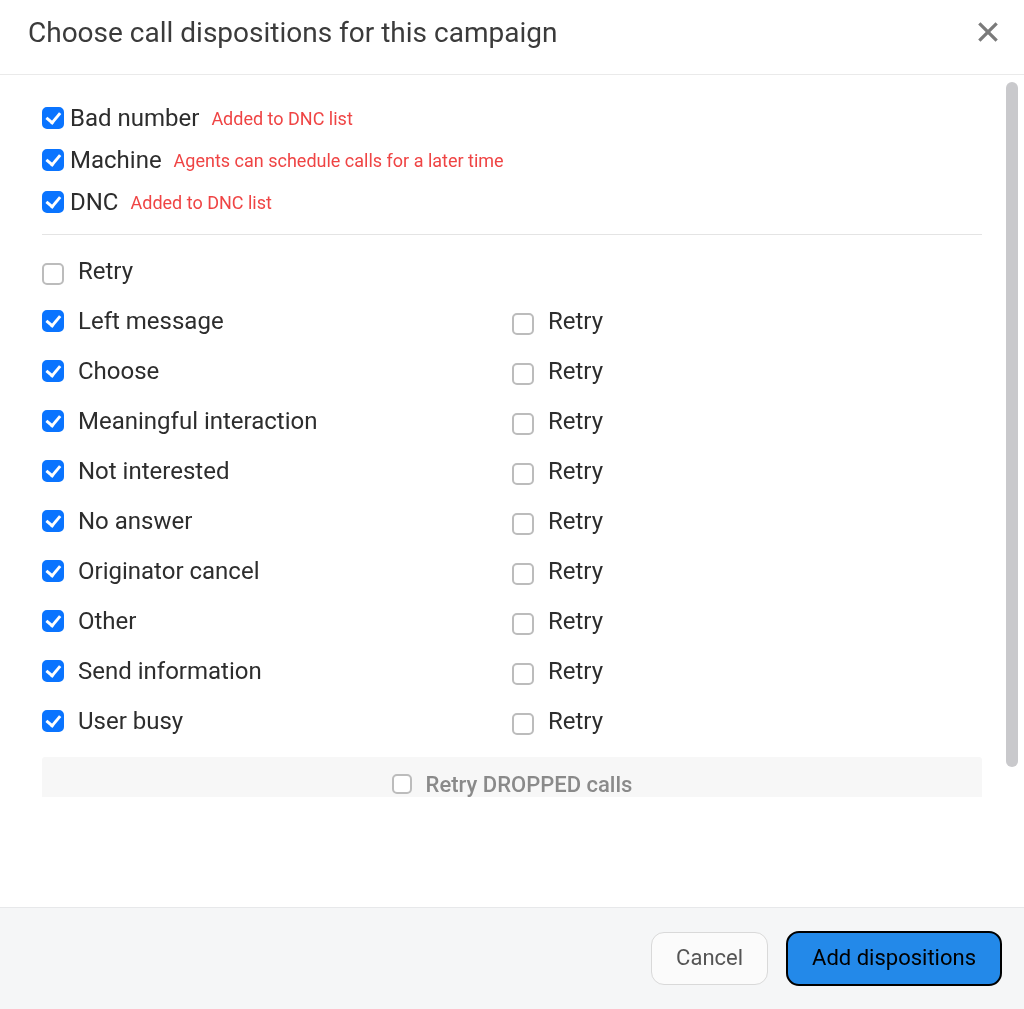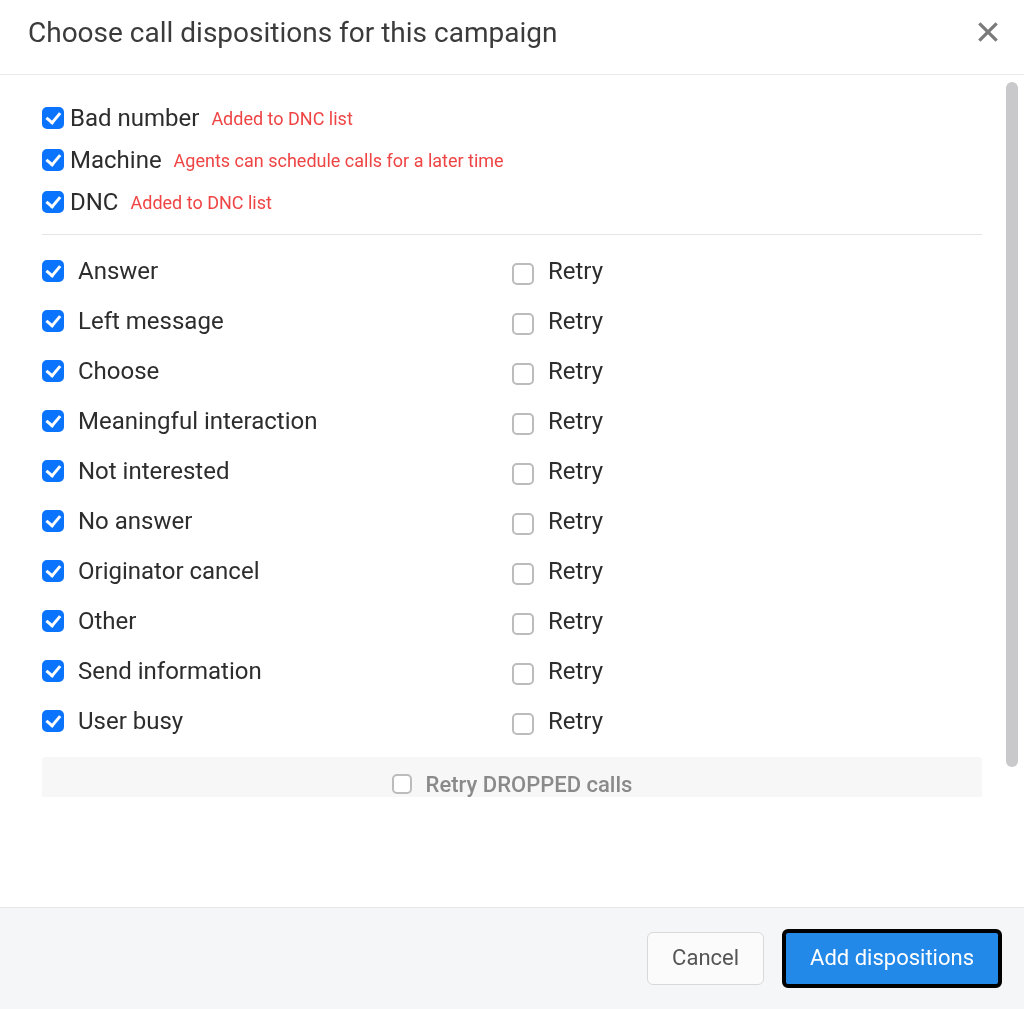--- a/index.html
+++ b/index.html
@@ -147,33 +147,33 @@
     height: 100%;
     display: flex;
     align-items: center;
     justify-content: flex-end;
     padding: 0 22px;
     gap: 18px;
   }
   .btn {
     font-size: 22px;
     padding: 12px 24px;
-    border-radius: 6px;
+    border-radius: 13px;
     cursor: pointer;
     line-height: 1.2;
   }
   .btn-secondary {
     background: #fbfbfb;
     color: #555;
     border: 1px solid #d9d9d9;
   }
   .btn-primary {
     background: #2389e9;
-    color: #ffffff;
-    border: 4px solid #000000;
+    color: #000000;
+    border: 2px solid #000000;
   }
 
   
   .scrollbar-track {
     position: absolute;
     right: 4px;
     top: 82px;
     bottom: 112px;
     width: 16px;
   }
@@ -216,24 +216,20 @@
           <span class="cb checked"></span>
           <span class="label">DNC</span>
           <span class="desc">Added to DNC list</span>
         </div>
       </div>
 
     <div class="divider"></div>
 
     <div id="disp-list">
         <div class="disp-row">
-          <div class="left">
-            <span class="cb checked"></span>
-            <span class="label">Answer</span>
-          </div>
           <div class="right">
             <span class="cb"></span>
             <span class="label">Retry</span>
           </div>
         </div>
         <div class="disp-row">
           <div class="left">
             <span class="cb checked"></span>
             <span class="label">Left message</span>
           </div>

